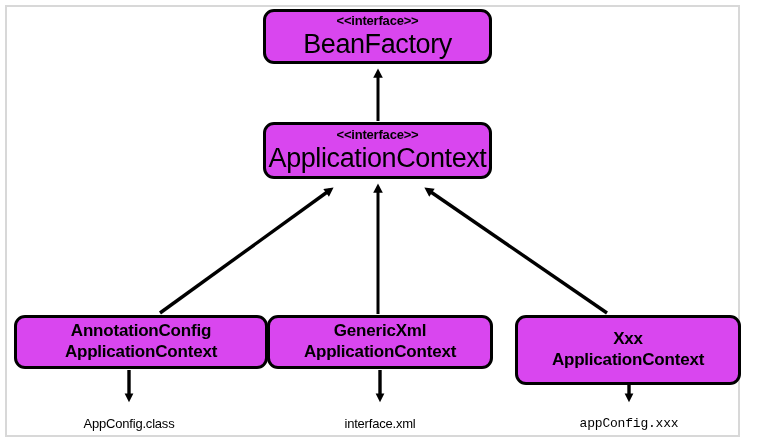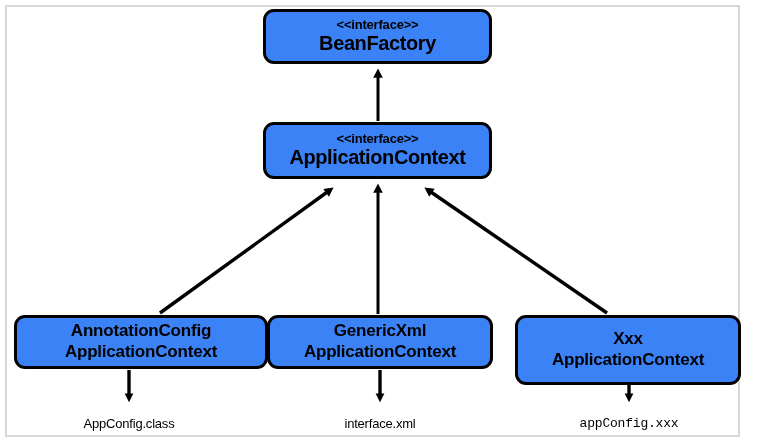--- a/index.html
+++ b/index.html
@@ -44,40 +44,40 @@
     width: 760px;
     height: 448px;
   }
 
   
   .node-box {
     position: absolute;
     box-sizing: border-box;
     border: 3px solid #000000;
     border-radius: 11px;
-    background: #3b82f6;
+    background: #d946ef;
     display: flex;
     flex-direction: column;
     align-items: center;
     justify-content: center;
     text-align: center;
     color: #000000;
   }
 
   .stereotype {
     font-size: 13px;
     font-weight: bold;
     line-height: 1.1;
     letter-spacing: -0.2px;
     margin-bottom: 1px;
   }
 
   .node-title {
-    font-size: 20px;
-    font-weight: bold;
+    font-size: 27px;
+    font-weight: normal;
     line-height: 1.08;
     letter-spacing: -0.4px;
     white-space: nowrap;
   }
 
   .node-title-line {
     font-size: 17px;
     font-weight: bold;
     line-height: 1.22;
     letter-spacing: -0.2px;

